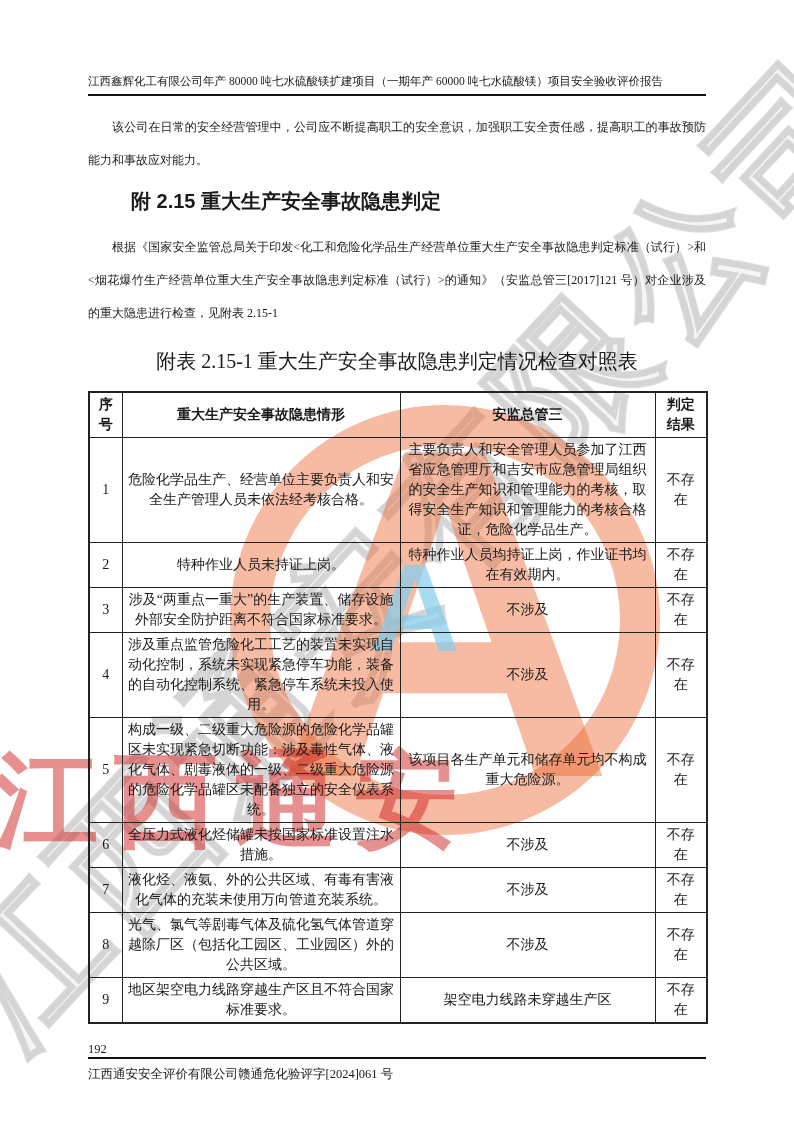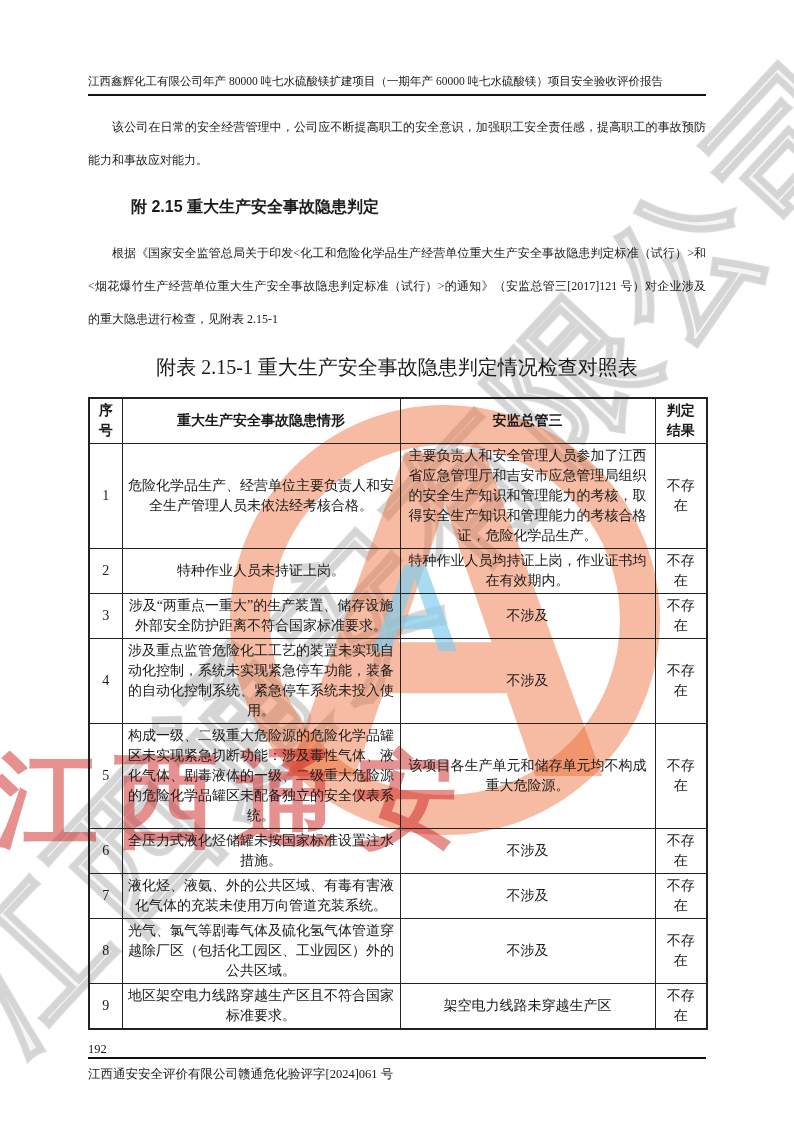--- a/index.html
+++ b/index.html
@@ -44,22 +44,22 @@
   .content { position:relative; z-index:1; padding:74px 88px 0 88px; }
   .doc-header {
     font-size:11.5px; text-align:left; white-space:nowrap;
     padding-bottom:5px; border-bottom:2px solid #111;
   }
   .body-para {
     margin:15px 0 0 0; font-size:12px; line-height:33px;
     text-align:justify; text-indent:2em;
   }
   .section-heading {
-    margin:15px 0 4px 0; font-family:"Liberation Sans",sans-serif;
-    font-size:16px; font-weight:bold; line-height:30px;padding-left:43px;
+    margin:9px 0 4px 0; font-family:"Liberation Sans",sans-serif;
+    font-size:20px; font-weight:bold; line-height:30px;padding-left:43px;
   }
   .table-caption { margin:18px 0 16px 0; text-align:center; font-size:20px; }
   table.judgment {
     width:100%; border-collapse:collapse; table-layout:fixed;
     border:2px solid #222;
   }
   table.judgment th, table.judgment td {
     border:1px solid #222; padding:2px 5px;
     font-size:14px; line-height:20px; text-align:center; vertical-align:middle;
     word-break:break-all;

